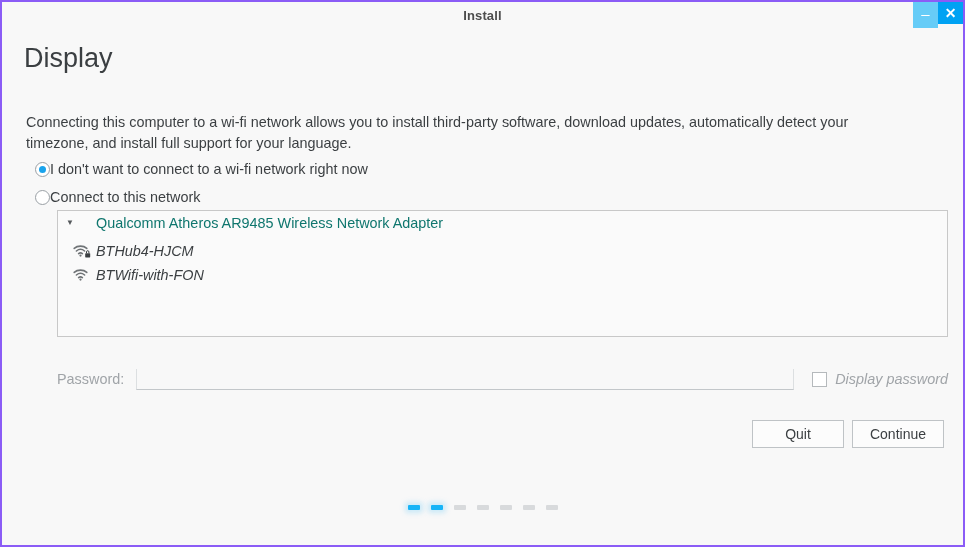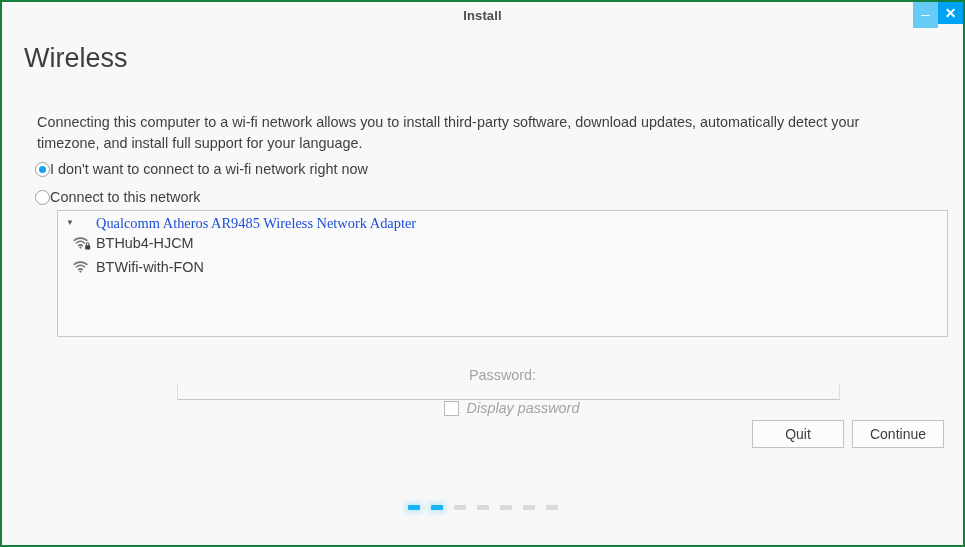--- a/index.html
+++ b/index.html
@@ -10,21 +10,21 @@
   body {
     font-family: "Liberation Sans", sans-serif;
     -webkit-font-smoothing: antialiased;
   }
 
   .window {
     position: relative;
     width: 965px;
     height: 547px;
     box-sizing: border-box;
-    border: 2px solid #15803d;
+    border: 2px solid #8b5cf6;
     background: #f8f8f8;
     overflow: hidden;
   }
 
   
   .titlebar {
     position: absolute;
     left: 0; right: 0; top: 0;
     height: 26px;
     background: #f8f8f8;
@@ -66,21 +66,21 @@
     left: 22px;
     top: 42px;
     font-size: 27px;
     color: #3b3f42;
     font-weight: normal;
     line-height: 1.1;
   }
 
   .description {
     position: absolute;
-    left: 35px;
+    left: 24px;
     top: 110px;
     width: 880px;
     font-size: 14.4px;
     color: #3b3f42;
     line-height: 1.45;
   }
 
   
   .radio-row {
     position: absolute;
@@ -142,30 +142,30 @@
     display: flex;
     align-items: center;
     justify-content: center;
     color: #55595c;
     font-size: 8px;
     line-height: 1;
   }
   .adapter-label {
     margin-left: 18px;
     font-size: 14.4px;
-    color: #1d4ed8;
-    white-space: nowrap;
-    font-family: Liberation Serif, serif;
+    color: #0f766e;
+    white-space: nowrap;
   }
   .network-row {
     display: flex;
-    align-items: flex-start;
+    align-items: flex-end;
     height: 24px;
     padding-left: 14px;
     cursor: pointer;
+    font-style: italic;
   }
   .wifi-icon {
     width: 20px;
     height: 16px;
     flex: 0 0 auto;
     display: block;
   }
   .network-name {
     margin-left: 4px;
     font-size: 14.4px;
@@ -175,21 +175,20 @@
 
   
   .password-row {
     position: absolute;
     left: 55px;
     top: 365px;
     width: 891px;
     height: 24px;
     display: flex;
     align-items: center;
-    flex-direction: column;
   }
   .password-label {
     font-size: 14.4px;
     color: #a0a4a8;
     white-space: nowrap;
   }
   .password-field {
     margin-left: 12px;
     width: 663px;
     height: 21px;
@@ -280,21 +279,21 @@
   </div>
   <div class="window-controls">
     <div class="win-btn minimize">
       <span>–</span>
     </div>
     <div class="win-btn close">
       <span>✕</span>
     </div>
   </div>
 
-  <div class="page-title">Wireless</div>
+  <div class="page-title">Display</div>
 
   <div class="description">Connecting this computer to a wi-fi network allows you to install third-party software, download updates, automatically detect your timezone, and install full support for your language.</div>
 
   <div class="radio-row r1">
     <span class="radio checked"></span>
     <span class="radio-label">I don't want to connect to a wi-fi network right now</span>
   </div>
 
   <div class="radio-row r2">
     <span class="radio"></span>

